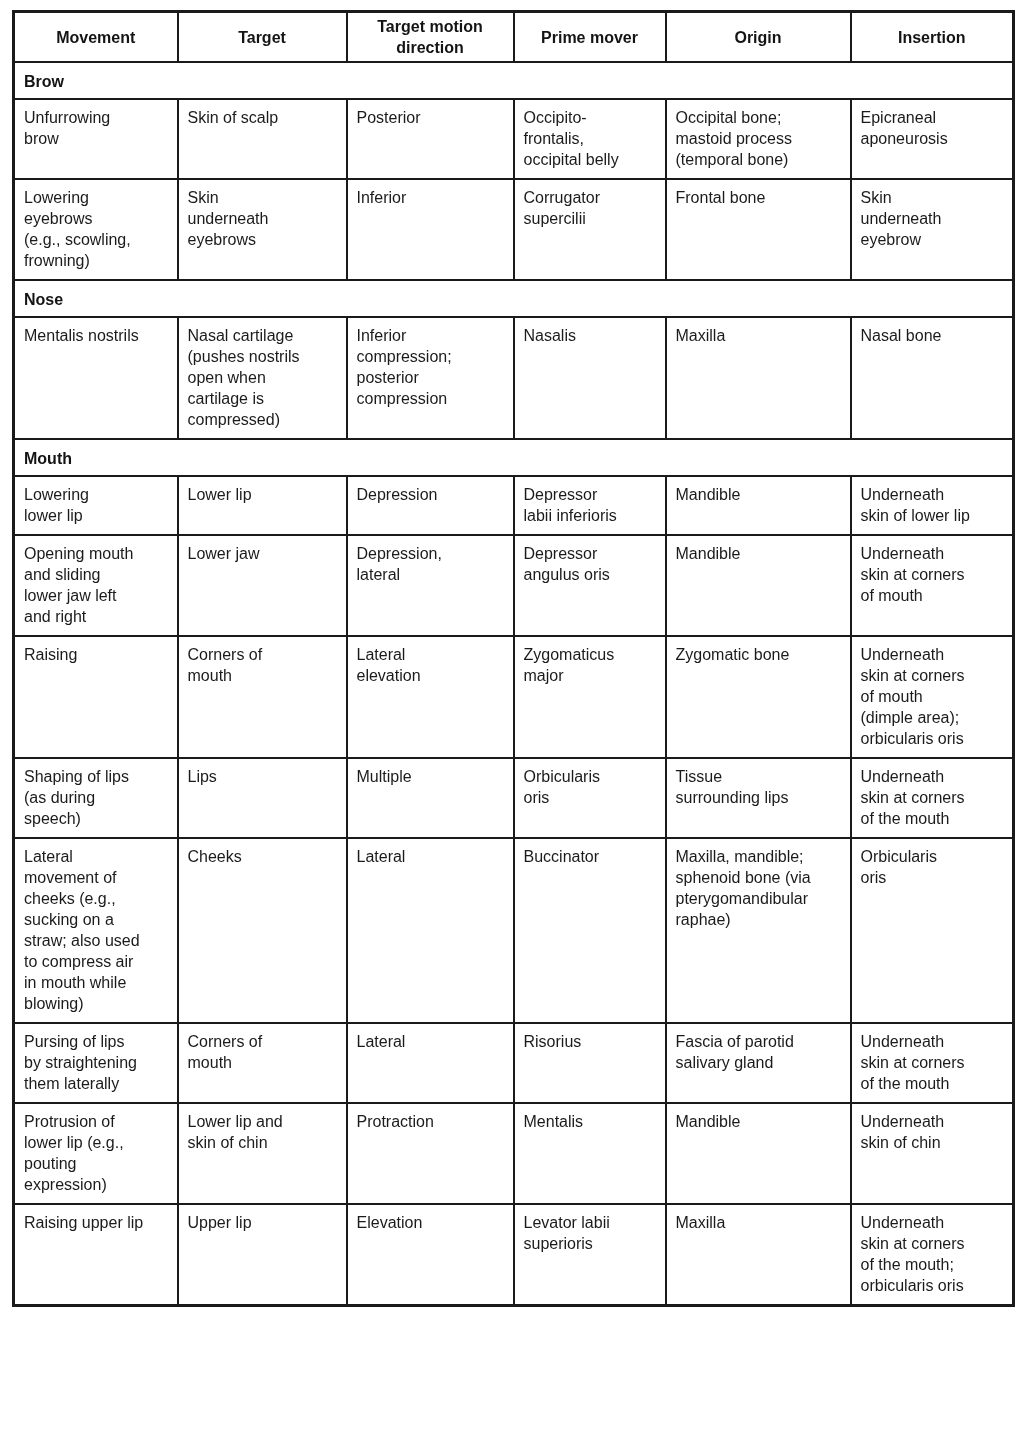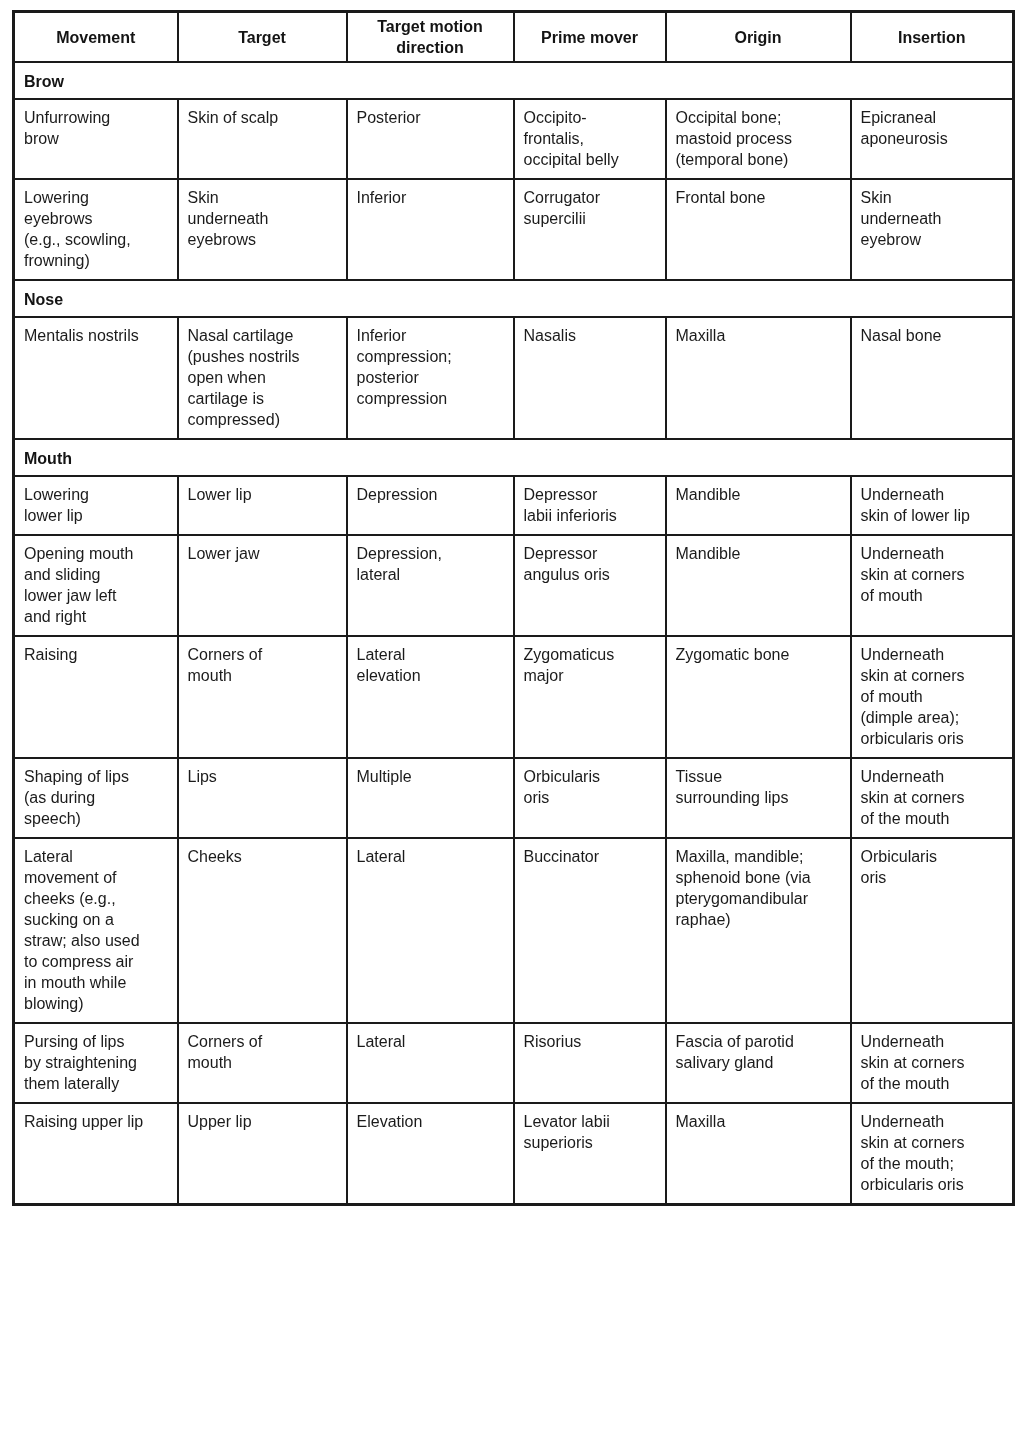--- a/index.html
+++ b/index.html
@@ -216,20 +216,33 @@
 mouth</td>
           <td class="data-cell">Lateral</td>
           <td class="data-cell">Risorius</td>
           <td class="data-cell">Fascia of parotid
 salivary gland</td>
           <td class="data-cell">Underneath
 skin at corners
 of the mouth</td>
         </tr>
         <tr>
+          <td class="data-cell">Protrusion of
+lower lip (e.g.,
+pouting
+expression)</td>
+          <td class="data-cell">Lower lip and
+skin of chin</td>
+          <td class="data-cell">Protraction</td>
+          <td class="data-cell">Mentalis</td>
+          <td class="data-cell">Mandible</td>
+          <td class="data-cell">Underneath
+skin of chin</td>
+        </tr>
+        <tr>
           <td class="data-cell">Raising upper lip</td>
           <td class="data-cell">Upper lip</td>
           <td class="data-cell">Elevation</td>
           <td class="data-cell">Levator labii
 superioris</td>
           <td class="data-cell">Maxilla</td>
           <td class="data-cell">Underneath
 skin at corners
 of the mouth;
 orbicularis oris</td>

